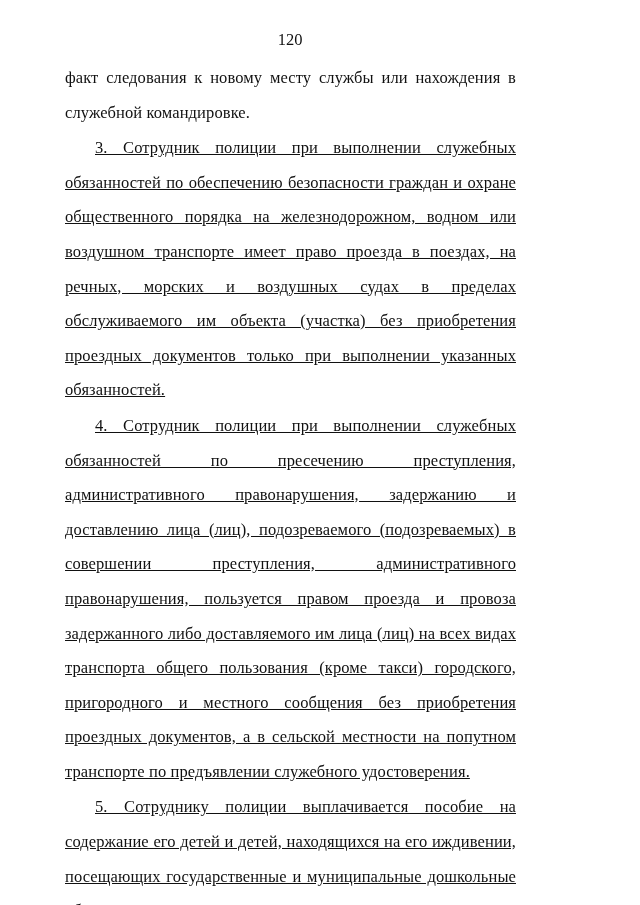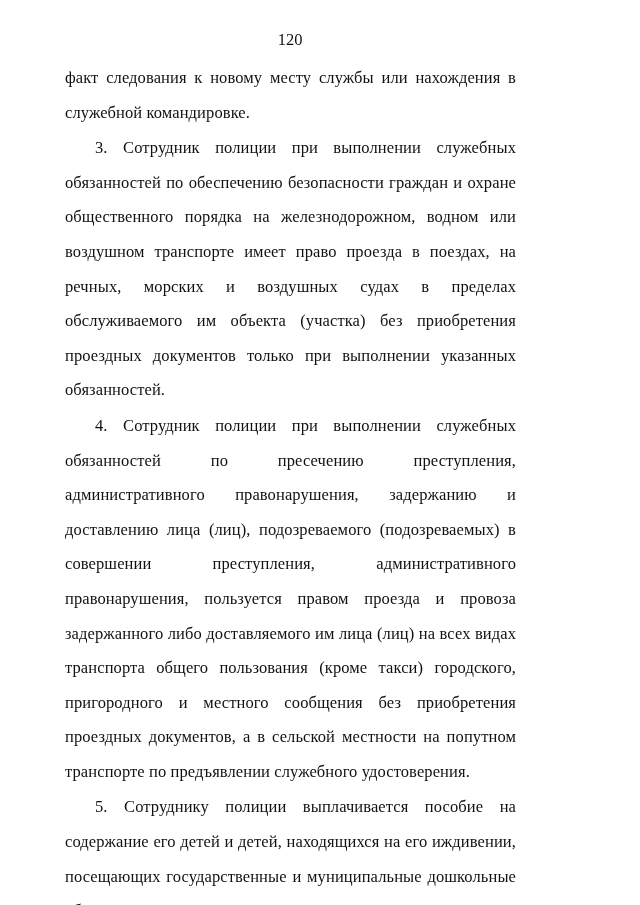--- a/index.html
+++ b/index.html
@@ -33,20 +33,21 @@
     font-size: 16.5px;
     line-height: 34.6px;
     letter-spacing: 0.1px;
   }
   .content p {
     margin: 1px;
     padding: 0;
   }
   .content p.indented {
     text-indent: 30px;
+    text-decoration: underline;
   }
 </style>
 </head>
 <body>
 
 <div class="doc-page">
   <div class="page-number">120</div>
   <div class="content">
     <p>факт следования к новому месту службы или нахождения в служебной командировке.</p>
     <p class="indented">3. Сотрудник полиции при выполнении служебных обязанностей по обеспечению безопасности граждан и охране общественного порядка на железнодорожном, водном или воздушном транспорте имеет право проезда в поездах, на речных, морских и воздушных судах в пределах обслуживаемого им объекта (участка) без приобретения проездных документов только при выполнении указанных обязанностей.</p>

